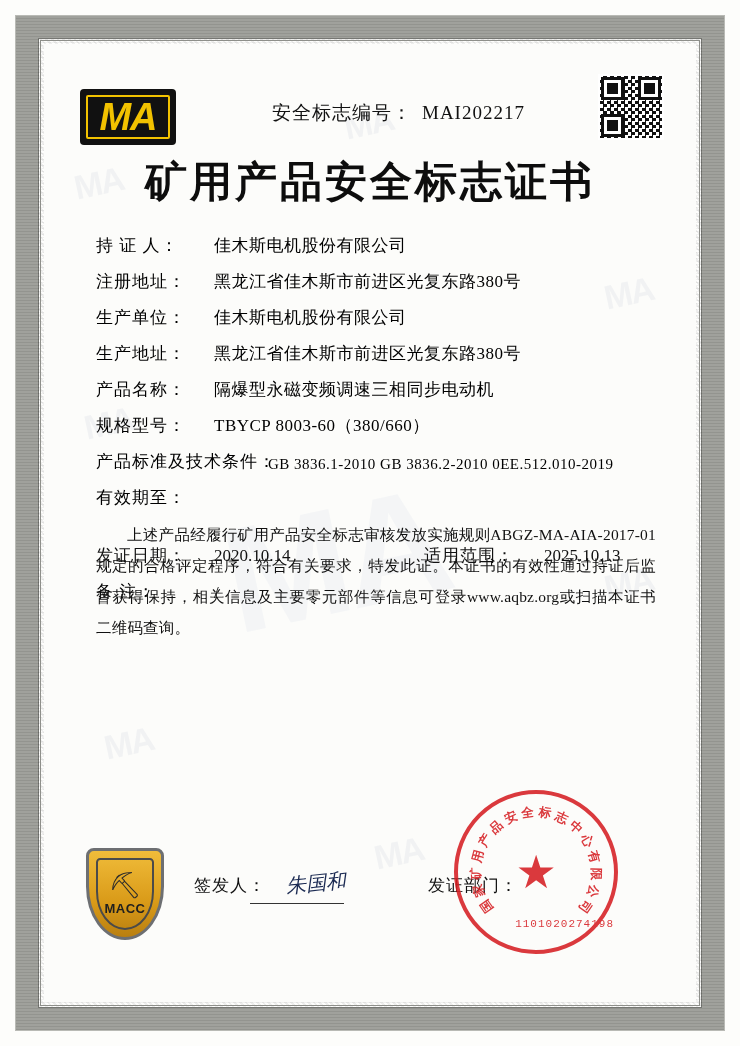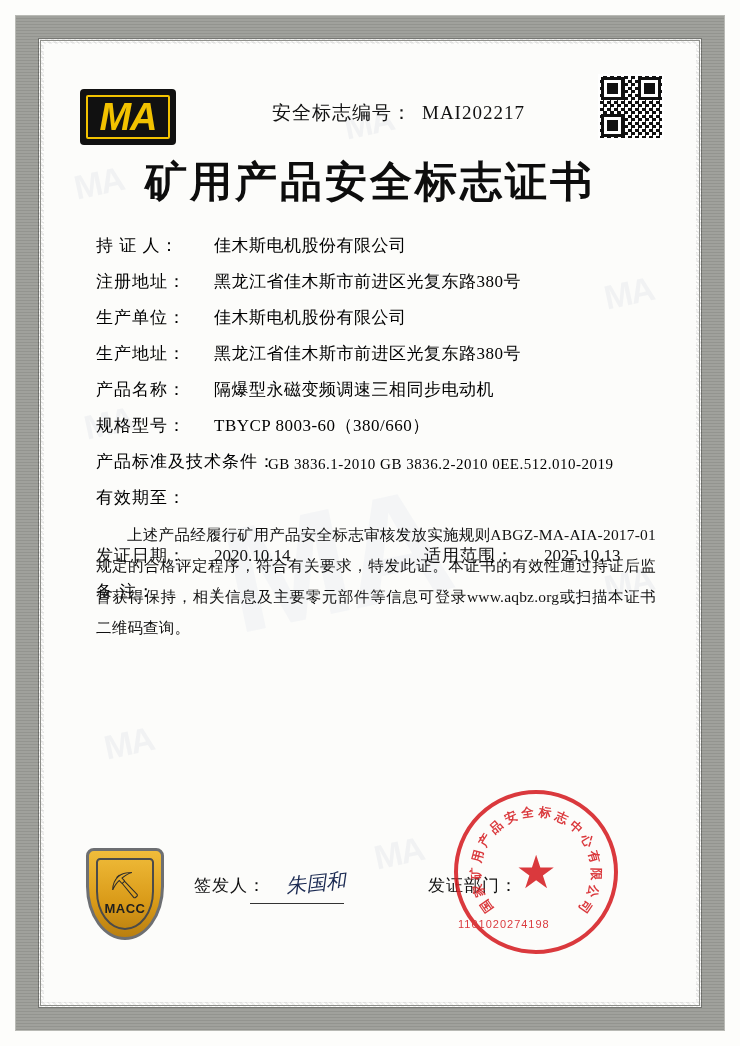--- a/index.html
+++ b/index.html
@@ -327,24 +327,24 @@
     transform: translate(-50%, -50%);
     font-size: 46px;
     line-height: 1;
     color: #d61f23;
     font-family: "DejaVu Sans", sans-serif;
   }
   .seal .seal-code {
     position: absolute;
     left: 0; right: 0;
     bottom: 20px;
-    text-align: left;
+    text-align: right;
     font-size: 11px;
     letter-spacing: 1px;
-    font-family: Liberation Sans, sans-serif;
+    font-family: Liberation Mono, monospace;
   }
   .seal-arc {
     position: absolute;
     inset: 0;
   }
   .seal-arc span {
     position: absolute;
     left: 50%;
     top: 50%;
     font-size: 12.5px;

